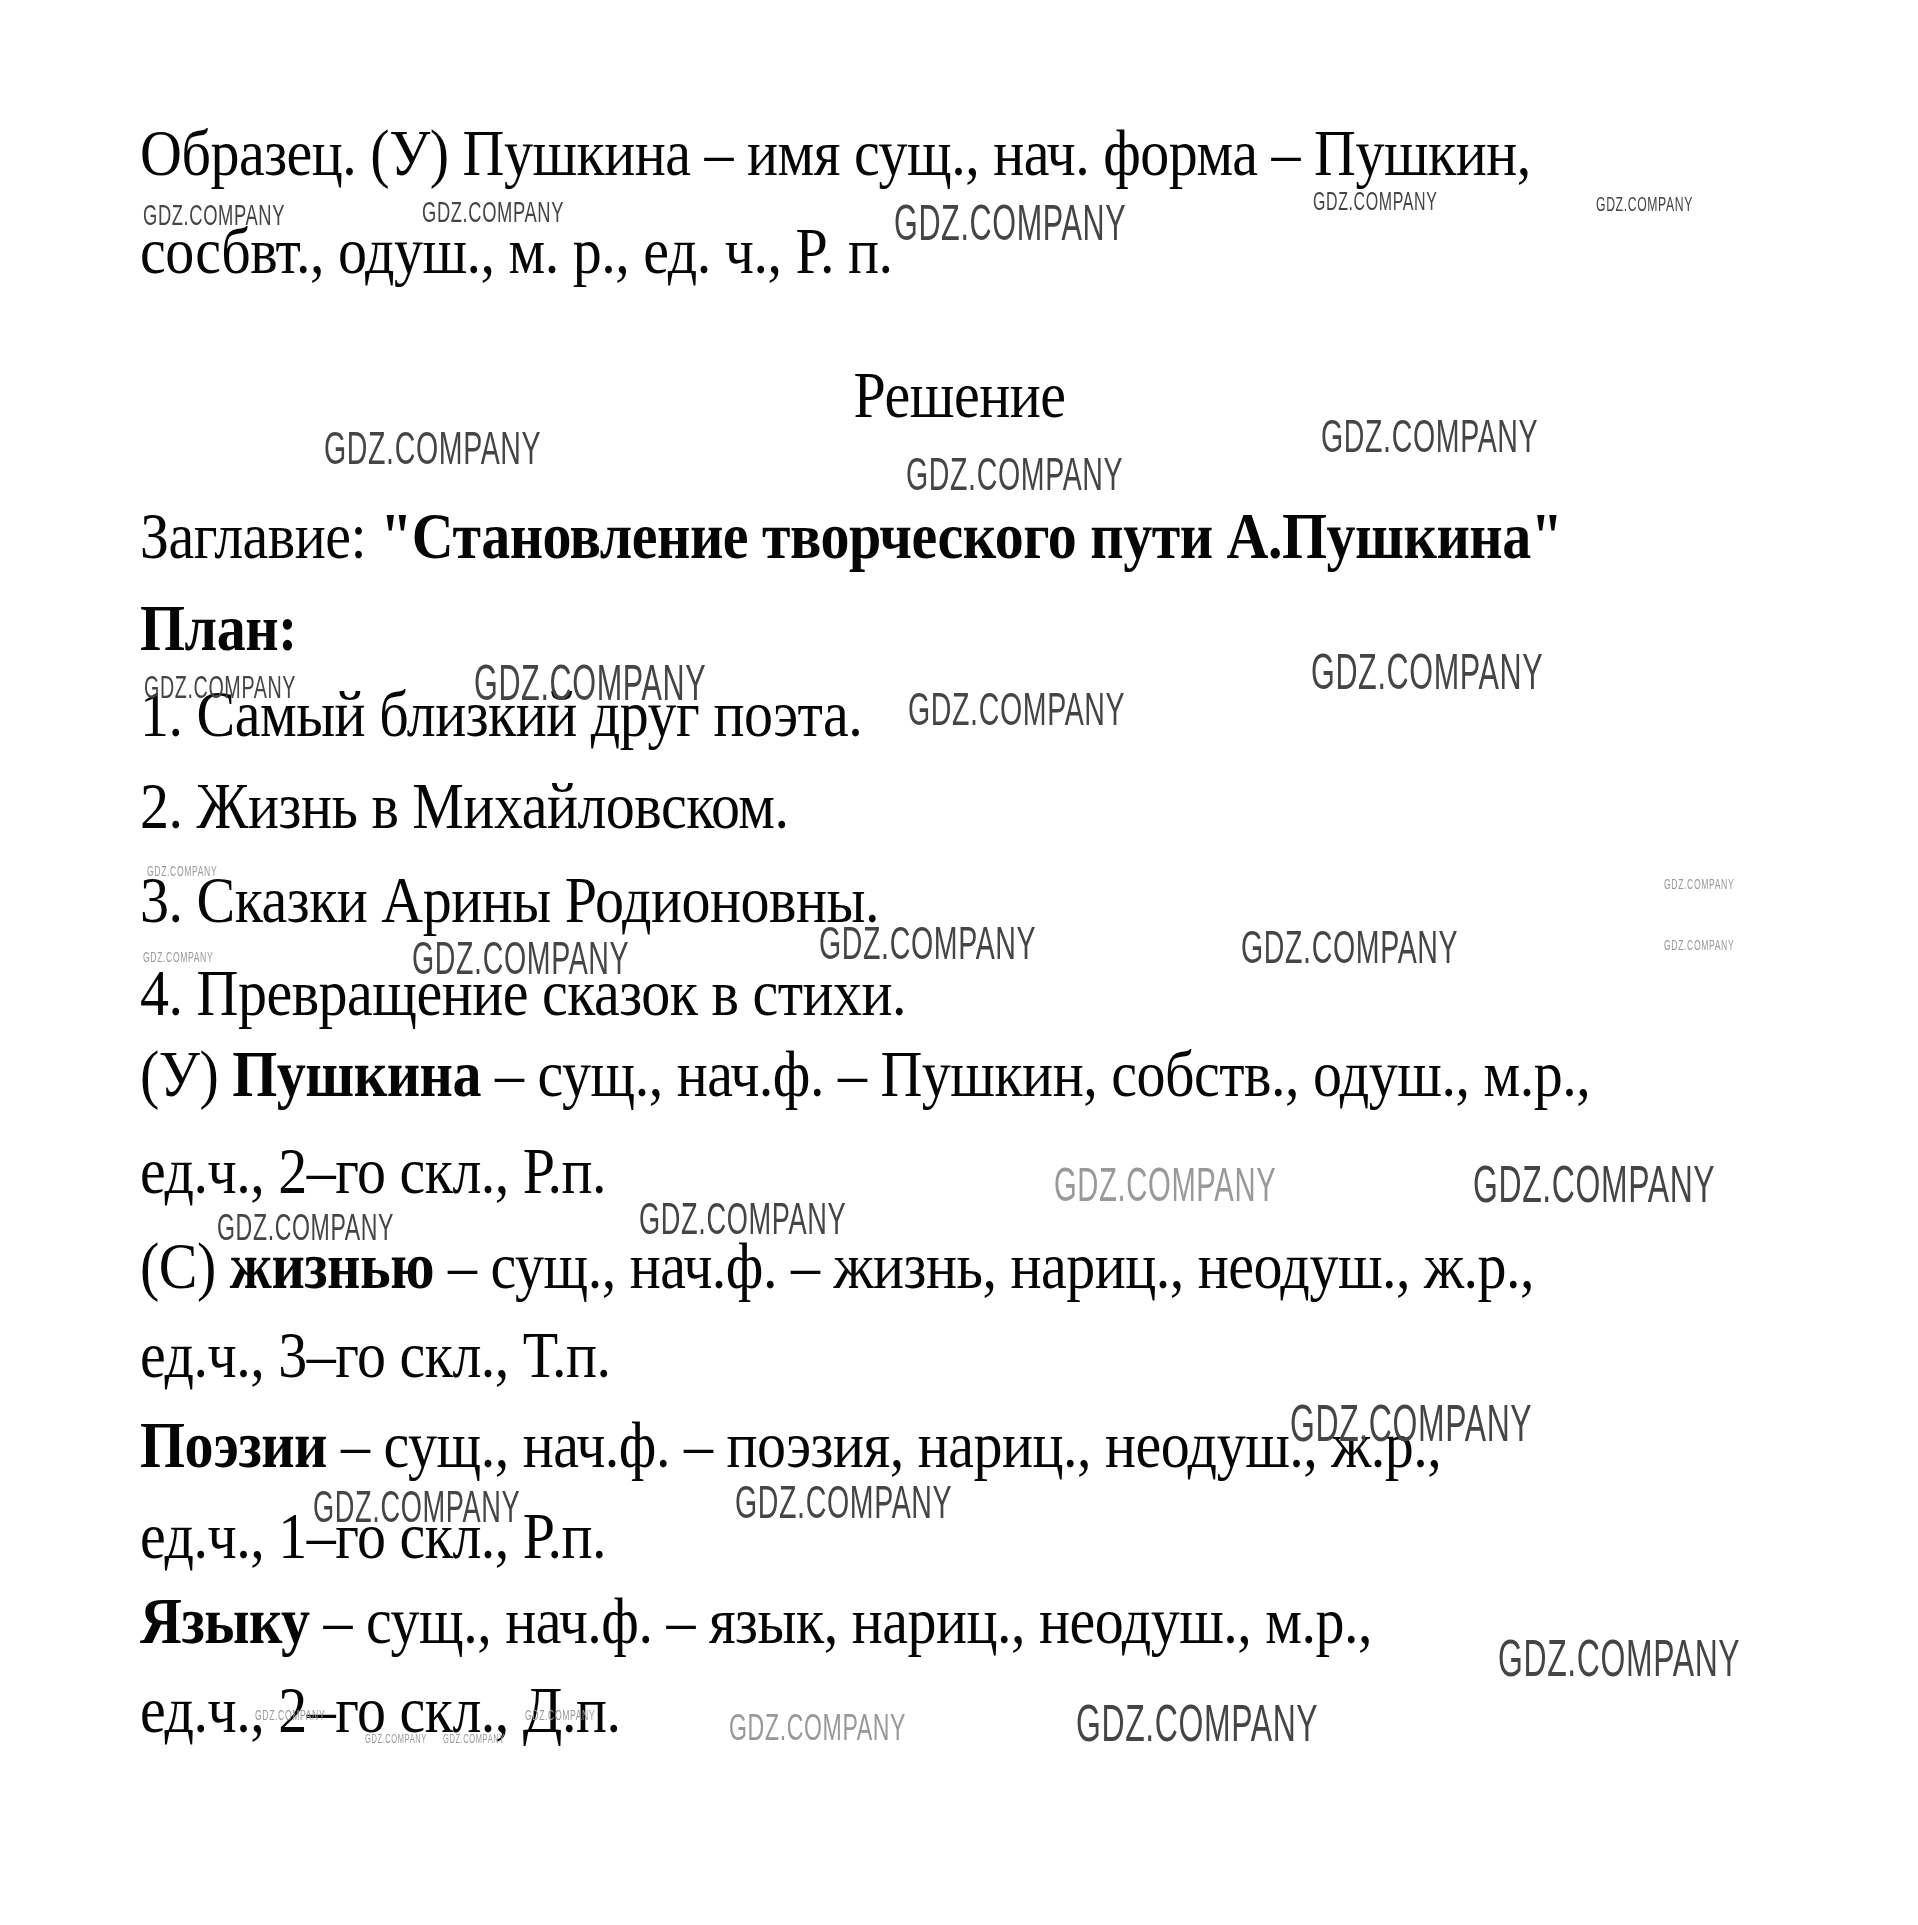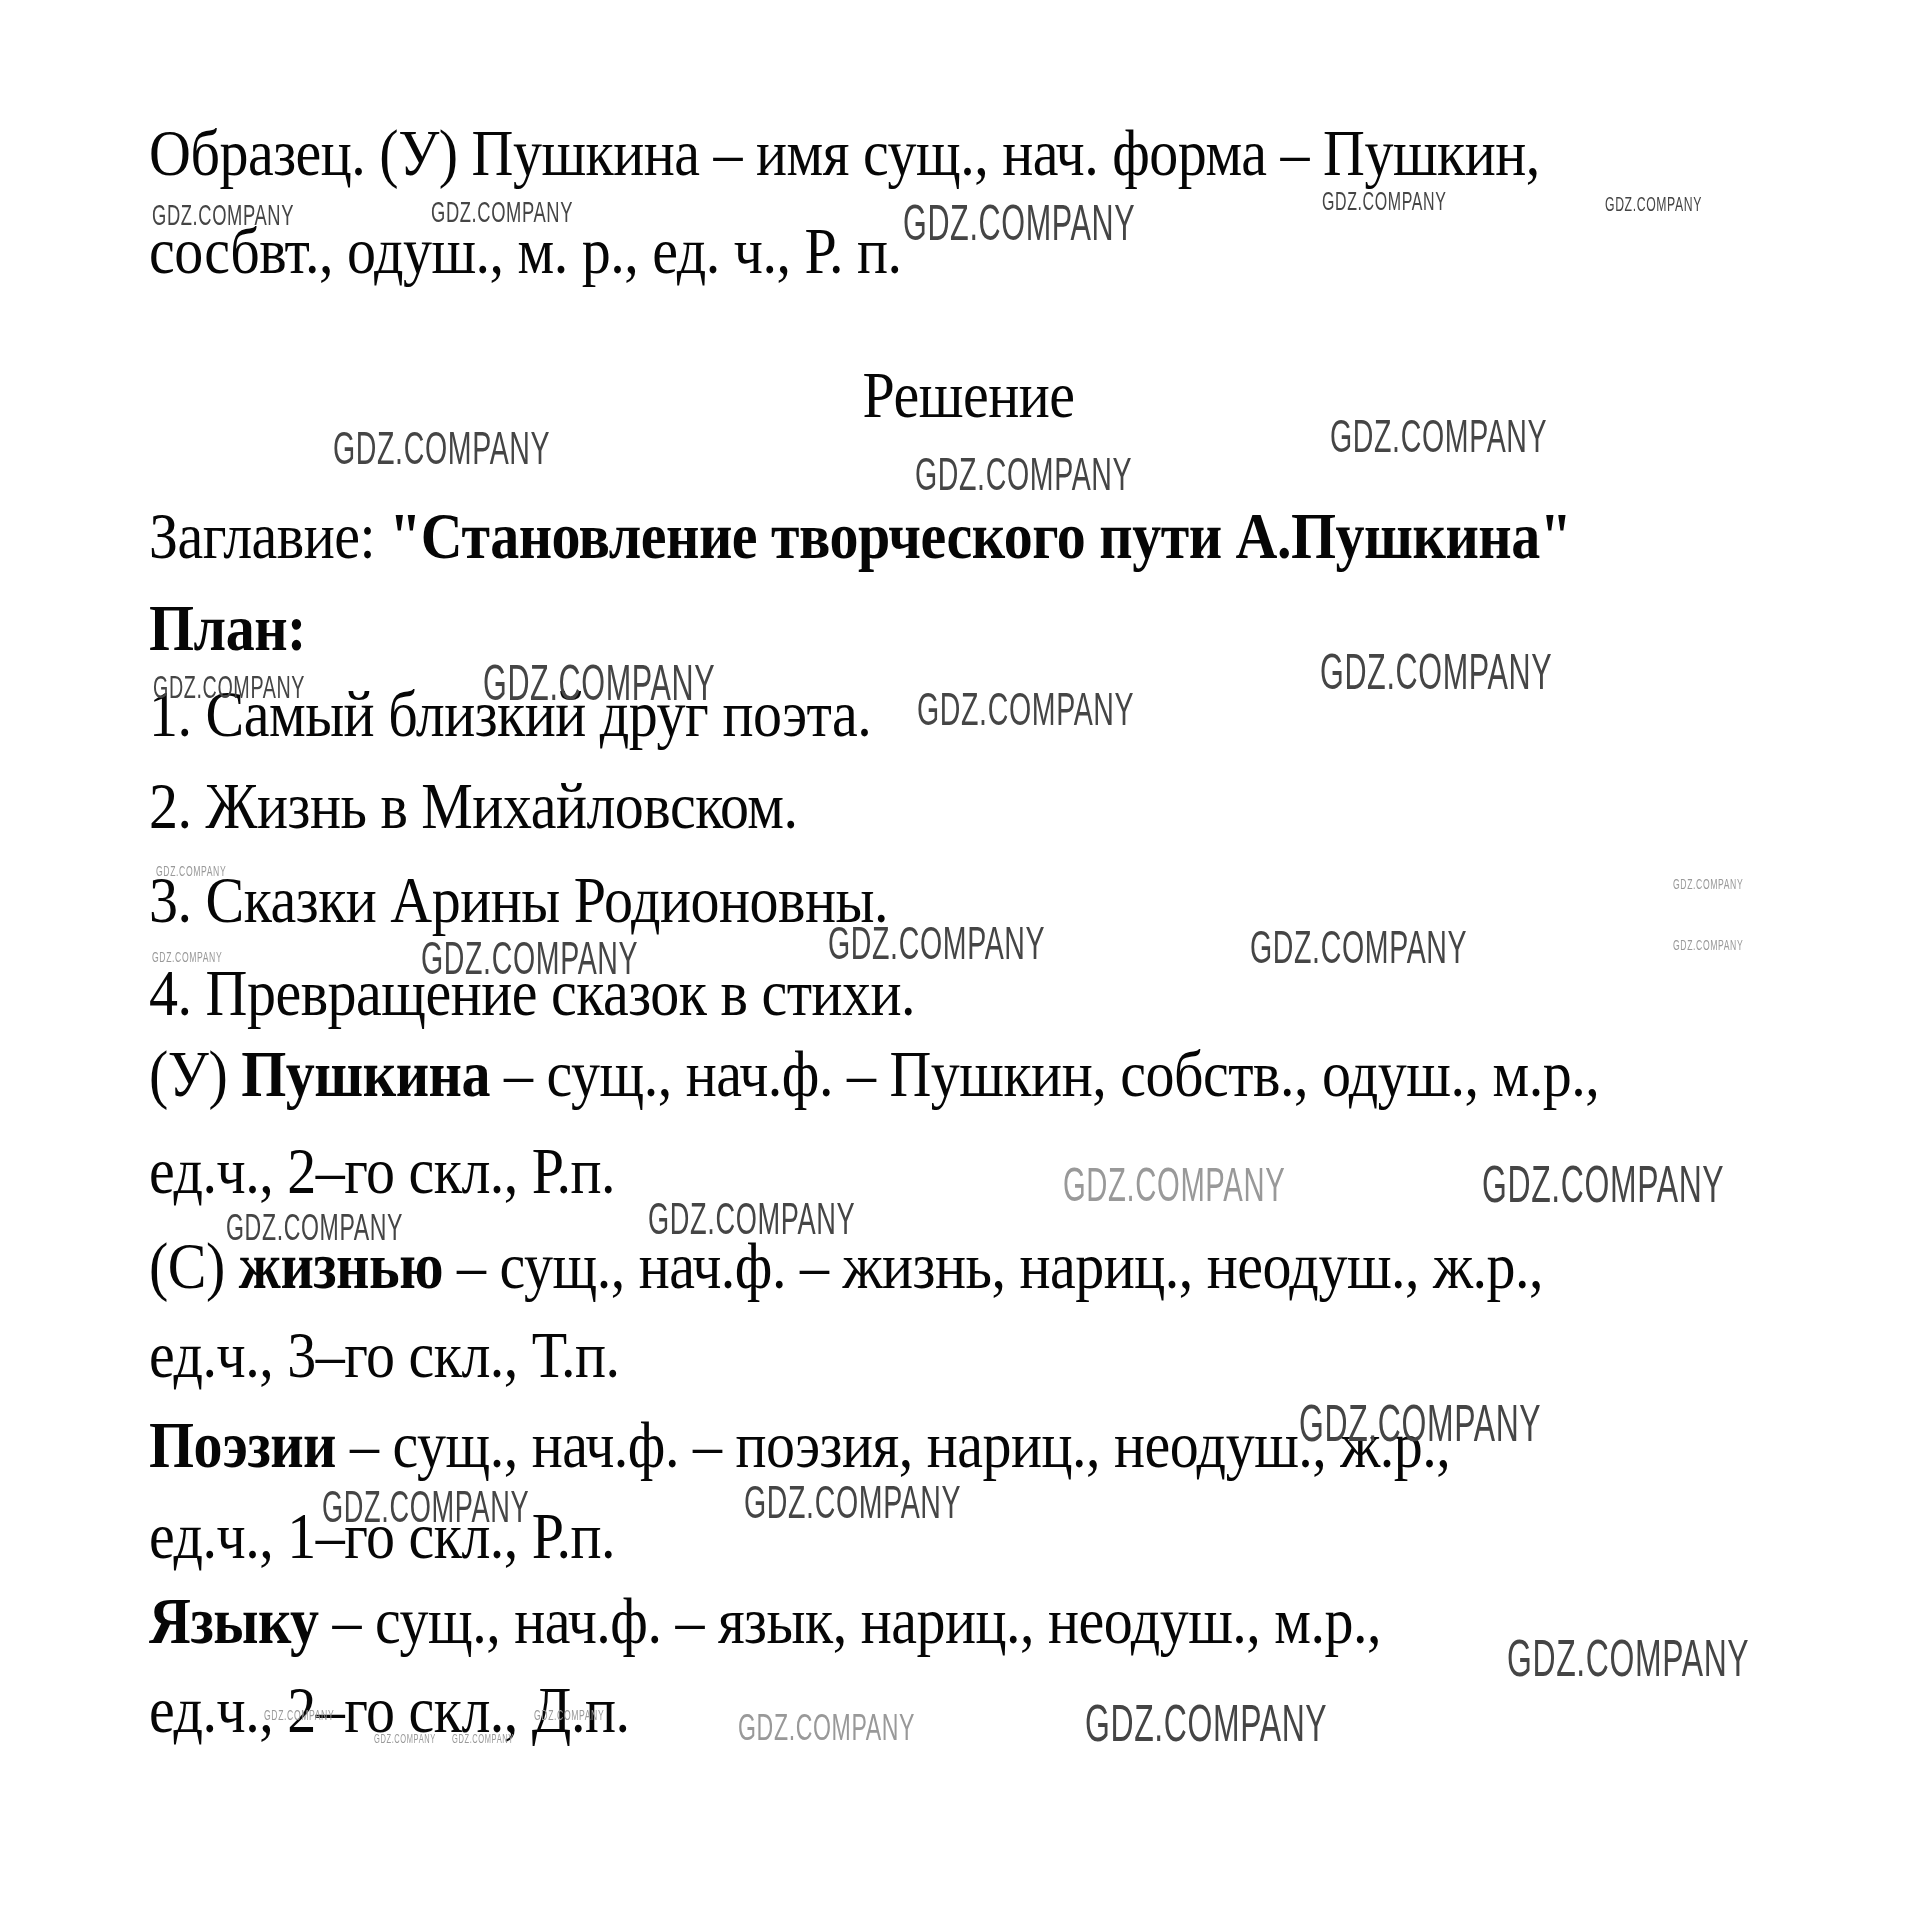--- a/index.html
+++ b/index.html
@@ -6,21 +6,21 @@
   body {
     width: 1919px;
     height: 1925px;
     background: #ffffff;
     position: relative;
     overflow: hidden;
     font-family: "Liberation Serif", serif;
   }
   .page {
     position: absolute;
-    left: 9px; top: 0;
+    left: 0; top: 0;
     width: 1766px;
     height: 1925px;
     background: #ffffff;
   }
   .line {
     position: absolute;
     left: 140px;
     font-size: 58px;
     line-height: 1.05;
     color: #060606;

